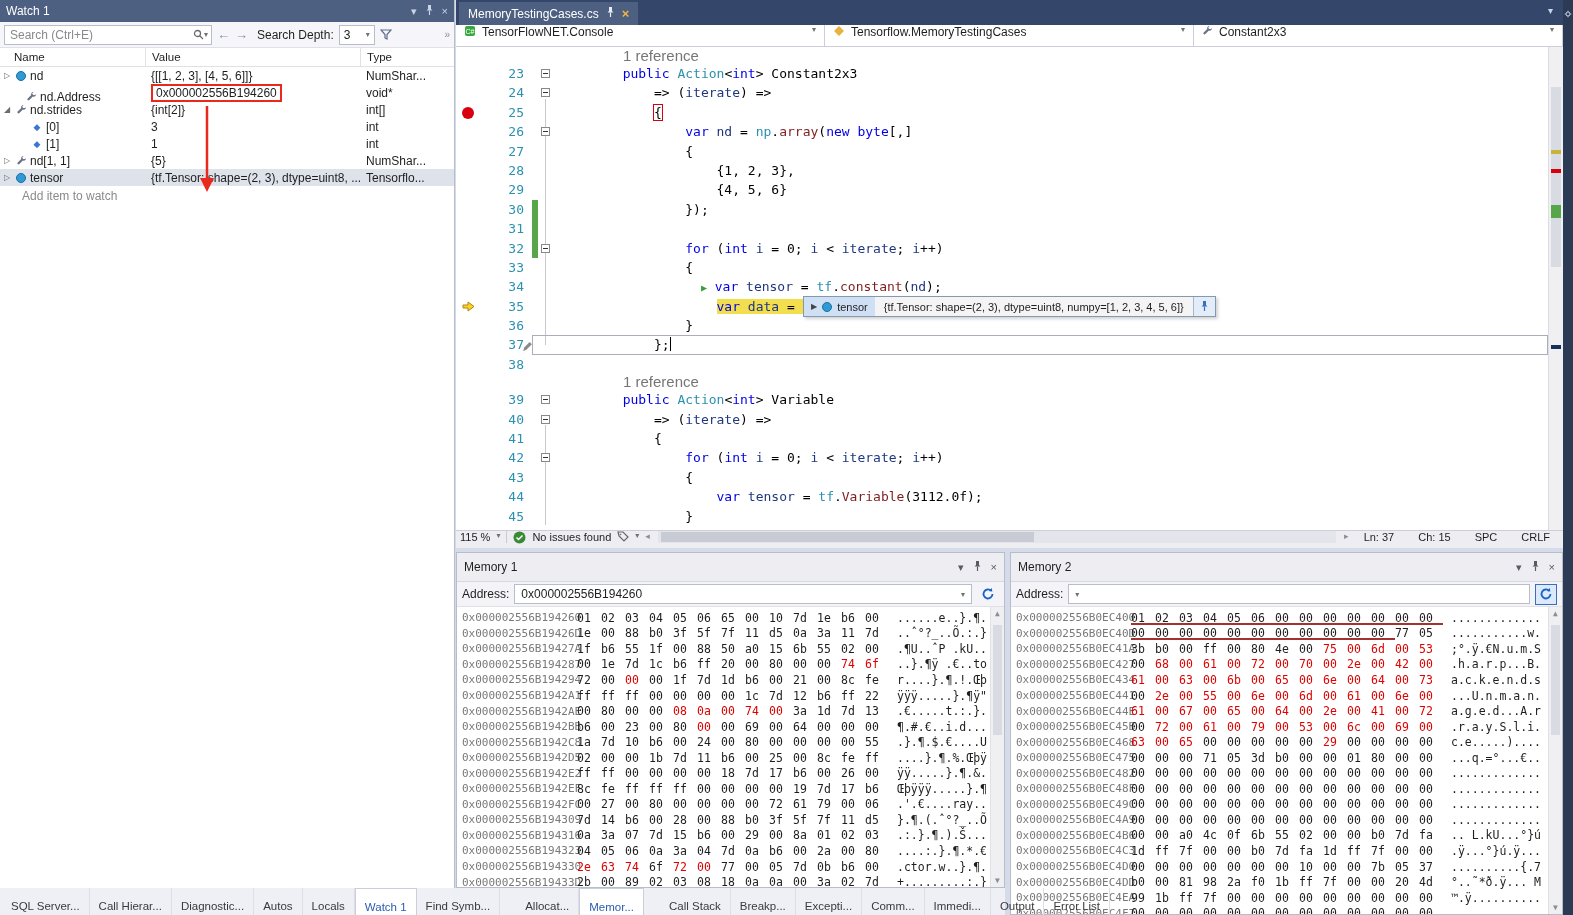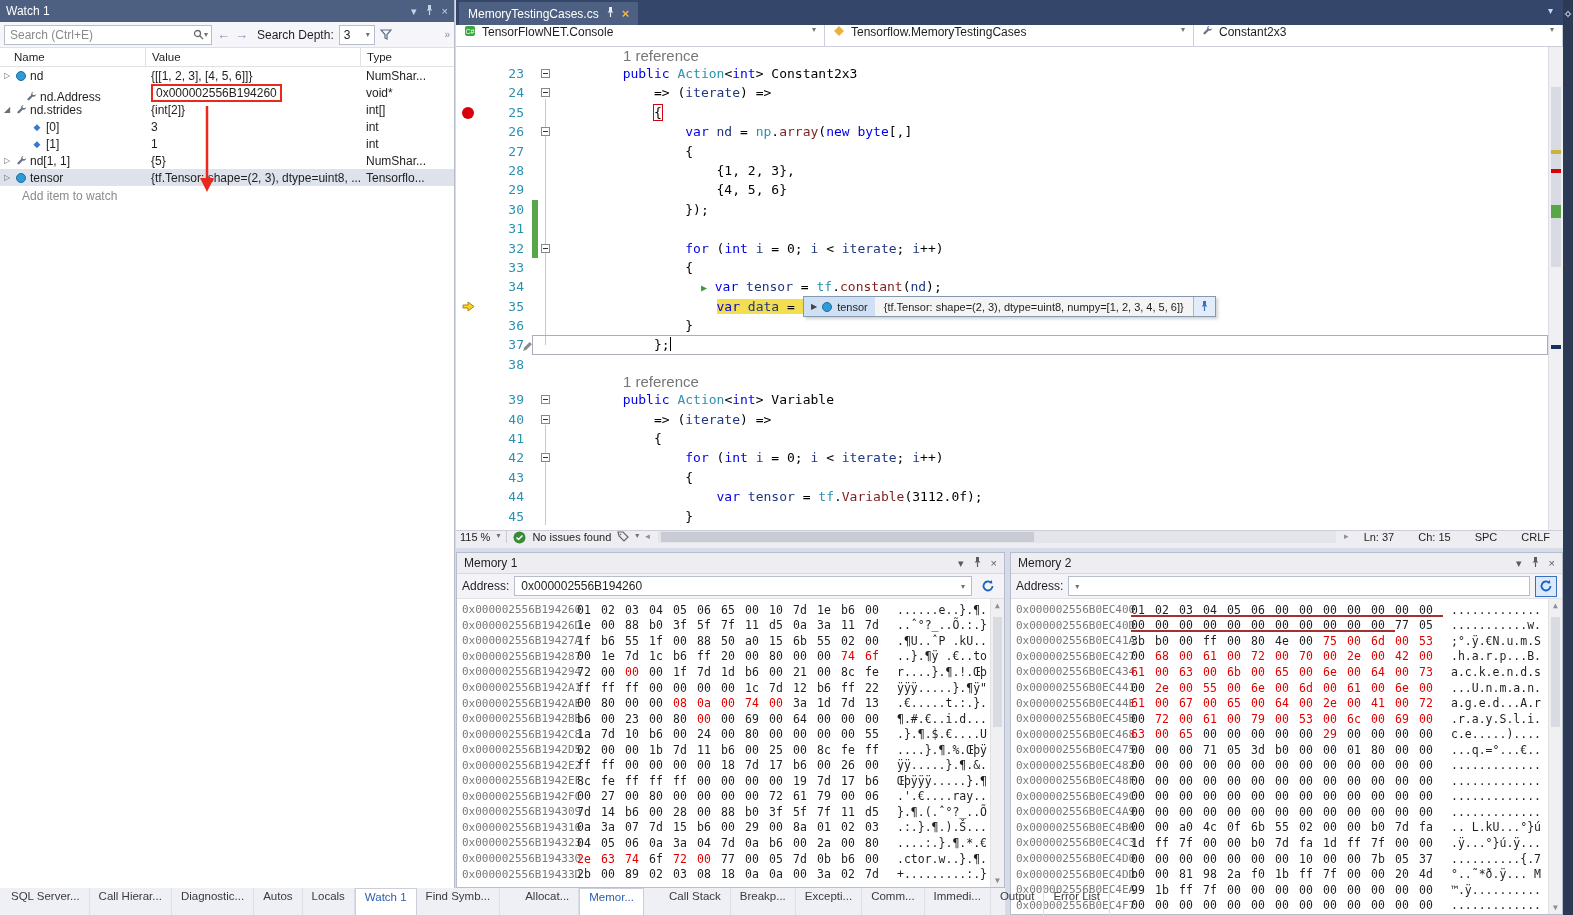--- a/index.html
+++ b/index.html
@@ -81,42 +81,42 @@
   .esep { width:1px; height:12px; background:#C9CBD4; }
   .htrack { flex:1; height:12px; background:#E4E5EB; position:relative; margin:0 2px; }
   .hthumb { position:absolute; left:3px; width:55%; top:1px; bottom:1px; background:#C9CBD4; }
   .einfo { padding:0 9px; }
   .sarrow { color:#8A8E9B; font-size:9px; }
 
   
   .mem { position:absolute; background:#fff; border:1px solid #B8BDCC; display:flex; flex-direction:column; }
   .mem1 { left:456px; top:552px; width:549px; height:336px; }
   .mem2 { left:1010px; top:552px; width:553px; height:363px; }
-  .m-title { height:21px; background:#EEEEF2; font-size:12px; display:flex; align-items:center; padding:0 7px; color:#1E1E1E; border-bottom:1px solid #D5D8E0; }
+  .m-title { height:29px; background:#EEEEF2; font-size:12px; display:flex; align-items:center; padding:0 7px; color:#1E1E1E; border-bottom:1px solid #D5D8E0; }
   .m-title .sp { flex:1; }
   .m-title .ti { color:#5A5A66; margin-left:9px; font-size:11px; }
   .m-addr { height:25px; background:#F4F4F8; display:flex; align-items:center; padding:0 5px; gap:5px; font-size:12px; border-bottom:1px solid #E0E0E5; color:#1E1E1E; }
   .m-combo { flex:1; height:20px; border:1px solid #B8BDCC; background:#fff; display:flex; align-items:center; padding:0 6px; gap:4px; }
   .m-combo span.val { flex:1; white-space:nowrap; overflow:hidden; }
   .m-refresh { width:22px; height:21px; display:flex; align-items:center; justify-content:center; }
   .m-refresh.boxed { border:1px solid #3B6FBE; background:#DCE9FA; }
   .m-hex { flex:1; overflow:hidden; font-family:"DejaVu Sans Mono",monospace; font-size:11.5px; position:relative; padding-top:3px; }
   .m-row { display:flex; height:15.55px; align-items:center; }
   .m-a { width:120px; color:#787878; padding-left:5px; flex:none; font-size:11px; }
   .m-b { width:24px; flex:none; color:#1E1E1E; }
   .m-b.red { color:#E00000; }
   .m-b.ul { box-shadow:inset 0 -2px 0 #A33333; }
   .m-t { margin-left:8px; color:#1E1E1E; white-space:pre; }
   .m-scroll { position:absolute; right:0; top:0; bottom:0; width:14px; background:#F0F0F3; border-left:1px solid #E0E0E5; }
   .m-sthumb { position:absolute; left:2px; right:2px; top:18px; height:110px; background:#D9DBE2; }
   .m-sarr { position:absolute; left:0; right:0; text-align:center; color:#8A8E9B; font-size:8px; }
 
   
   .btabs { position:absolute; left:0; top:888px; width:1005px; height:27px; background:#EEF0F6; display:flex; align-items:stretch; padding-left:2px; }
-  .btab { font-size:11.5px; color:#3A3A3A; padding:2px 9px 0 9px; border-right:1px solid #DDDFE8; white-space:nowrap; }
+  .btab { font-size:11.5px; color:#3A3A3A; padding:12px 9px 0 9px; border-right:1px solid #DDDFE8; white-space:nowrap; }
   .btab.sel { background:#fff; color:#2A5DB0; border:1px solid #CCCEDB; border-bottom:0; }
   .btab.gap { margin-left:16px; }
 
   .rightstrip { position:absolute; right:0; top:0; width:10px; height:915px; background:#2B3A55; display:flex; flex-direction:column; align-items:center; padding-top:4px; gap:6px; }
 </style>
 </head>
 <body>
 
 <div class="app">
 

